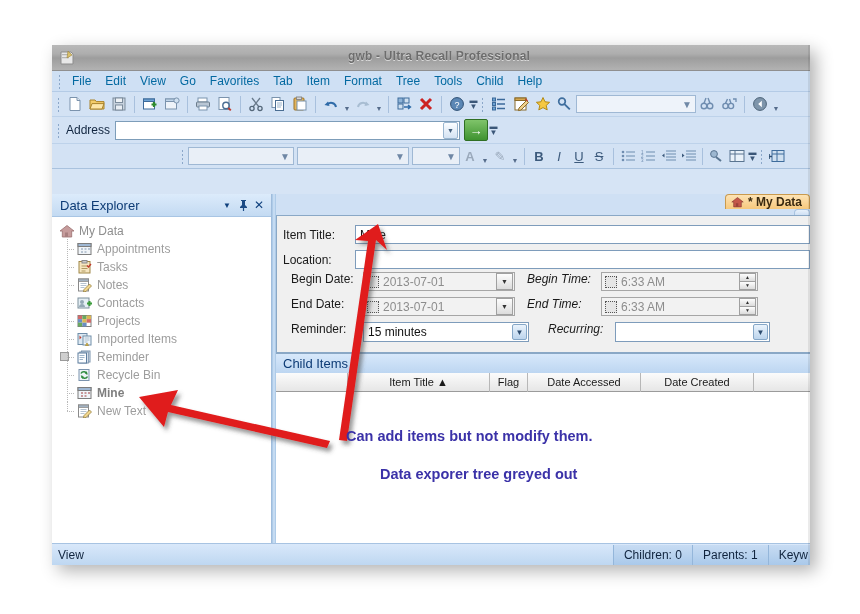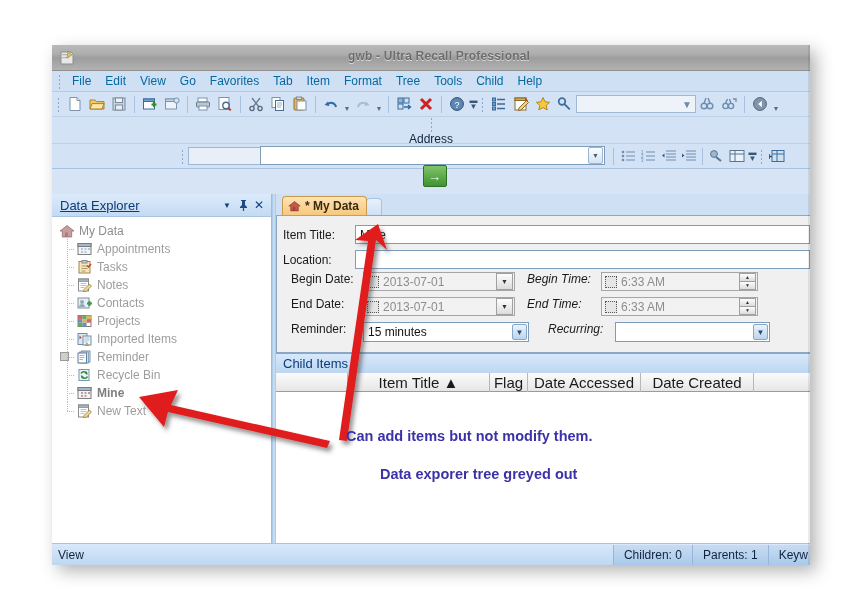--- a/index.html
+++ b/index.html
@@ -74,21 +74,21 @@
     flex:0 0 auto; color:#566d8c; font-size:7px; padding-bottom:3px;
   }
   .tb-overflow{
     width:11px;height:21px;display:flex;flex-direction:column;align-items:center;justify-content:center;
     flex:0 0 auto;color:#3b5778;font-size:8px;line-height:6px;
   }
 
   
   #addressbar {
     height: 27px; background: #d3e2f4; border-bottom: 1px solid #bdd2ea;
-    display: flex; align-items: center; padding-left: 3px; flex-direction: column;
+    display: flex; align-items: center; padding-left: 3px;
   }
   #address-label { font-size: 12px; color: #10243e; margin: 0 5px 0 2px; }
   #address-combo {
     height: 19px; width: 345px; background: #fff; border: 1px solid #7d9db9;
     display: flex; align-items: center; position: relative;
   }
   #address-combo .txt{ flex:1; font-size:12px; padding-left:3px; color:#222; }
   .combo-arrow {
     width: 15px; height: 17px; flex: 0 0 auto; margin:0 1px 0 0;
     background: linear-gradient(to bottom,#fbfdff,#d4e3f3);
@@ -135,21 +135,21 @@
   
   #sidebar {
     width: 220px; background: #fff; display: flex; flex-direction: column;
     border-right: 1px solid #9fbcdc;
   }
   #sidebar-header {
     height: 23px; background: linear-gradient(to bottom,#dcebfb,#c3daf2);
     display: flex; align-items: center; padding: 0 5px 0 8px;
     border-bottom: 1px solid #a8c5e4;
   }
-  #sidebar-title { font-size: 13px; color: #0d3b75; flex: 1; text-decoration: underline; }
+  #sidebar-title { font-size: 13px; color: #0d3b75; flex: 1; }
   .hdr-icon {
     width: 14px; height: 16px; display: flex; align-items: center; justify-content: center;
     color: #10417e; font-size: 11px; margin-left: 2px;
   }
   #tree { flex: 1; padding: 5px 0 0 6px; overflow: hidden; position: relative; background:#fff;}
   .tree-row {
     height: 18px; display: flex; align-items: center; font-size: 12px;
     color: #9d9d9d; position: relative; padding-left: 0;
   }
   .tree-row.root { color: #8e8e8e; }
@@ -176,21 +176,21 @@
 
   
   #splitter {
     width: 4px; background: #c5dbf2; border-left:1px solid #aecbe8; border-right:1px solid #aecbe8;
     flex: 0 0 auto;
   }
 
   
   #main { flex: 1; display: flex; flex-direction: column; background: #cfe0f4; position: relative; overflow:hidden;}
   #tabstrip {
-    height: 21px; background: #cfe0f4; display: flex; align-items: flex-end; padding-left: 6px;
+    height: 21px; background: #cfe0f4; display: flex; align-items: flex-end; padding-left: 6px; flex-direction: column;
   }
   .tab {
     height: 19px; display: flex; align-items: center; padding: 0 7px 0 5px;
     background: linear-gradient(to bottom,#fde3b4,#f7c87c);
     border: 1px solid #c99a4e; border-bottom: none;
     border-radius: 4px 4px 0 0; font-size: 12px; color: #3a2a10; font-weight: bold;
     position: relative;
   }
   .tab .home{ margin-right:4px; display:flex; }
   .tab-blank{
@@ -259,21 +259,21 @@
     border-top: 1px solid #8aa8c6;
     display: flex; align-items: center; padding-left: 7px;
     font-size: 13px; color: #0d3b75;
   }
   #col-header {
     height: 19px; background: linear-gradient(to bottom,#fbfbfb,#e6e6e6);
     border-bottom: 1px solid #9b9b9b; display: flex; align-items: center;
   }
   .col {
     height: 19px; display: flex; align-items: center; justify-content: center;
-    font-size: 15px; color: #1a1a1a; border-right: 1px solid #b7b7b7; flex: 0 0 auto;
+    font-size: 11px; color: #1a1a1a; border-right: 1px solid #b7b7b7; flex: 0 0 auto;
   }
   #child-list { flex: 1; background: #fff; }
 
   
   #statusbar {
     position: absolute; left: 0; right: 0; bottom: 0; height: 22px;
     background: linear-gradient(to bottom,#d9e8fa,#bed7f1);
     border-top: 1px solid #a7c3e2;
     display: flex; align-items: center;
   }

